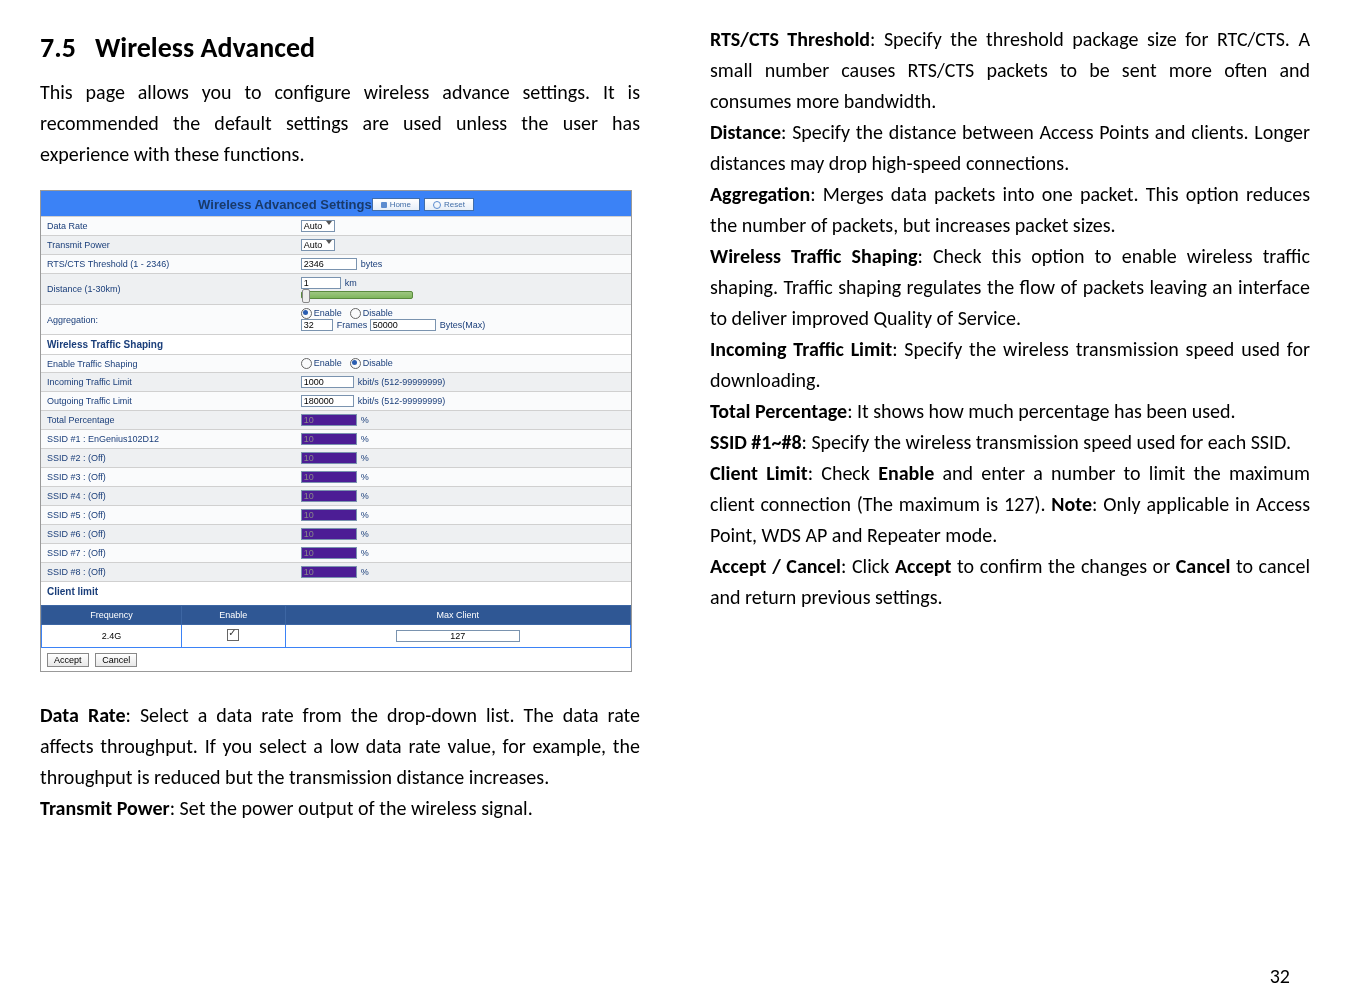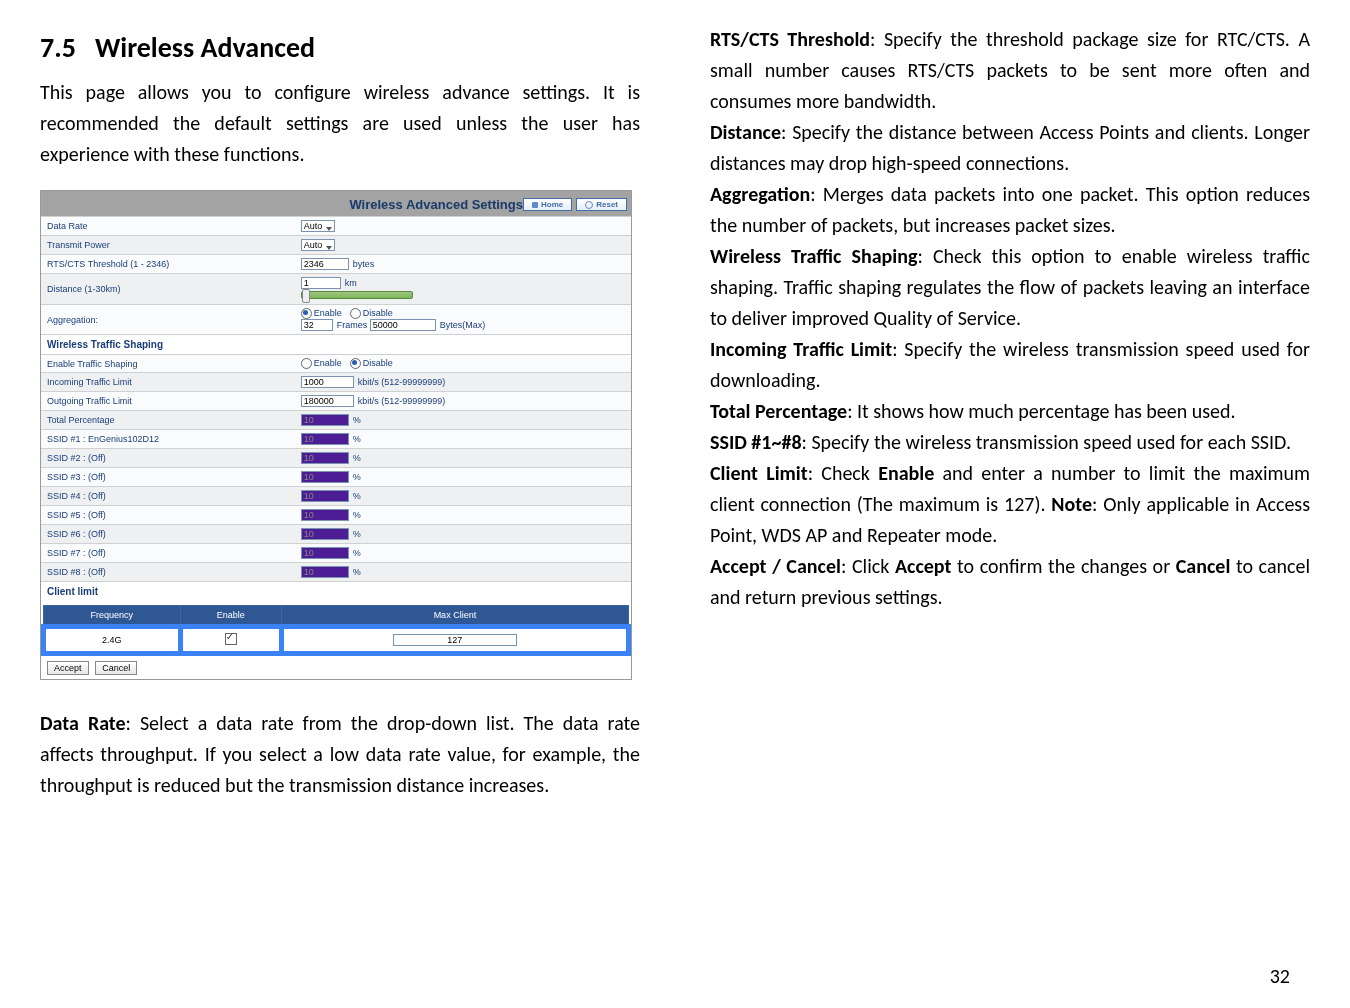--- a/index.html
+++ b/index.html
@@ -34,35 +34,34 @@
   }
   .screenshot {
     border: 1px solid #999;
     background: #fff;
     font-family: Verdana, Arial, sans-serif;
     font-size: 10px;
     margin-bottom: 28px;
     width: 590px;
   }
   .scr-header {
-    background: #a3a3a3;
+    background: #3b82f6;
     padding: 6px 4px 4px 4px;
     display:flex;
-    justify-content:flex-end;
+    justify-content:center;
     align-items:center;
   }
   .scr-header-title {
     color:#193a6a;
     font-weight:bold;
     font-size:13px;
   }
   .scr-header-buttons {
     display:flex;
     gap:4px;
-    font-weight:bold;
   }
   .hdr-btn {
     border:1px solid #426ea8;
     padding:1px 8px;
     font-size:8px;
     color:#426ea8;
     background:linear-gradient(#fff,#e6eef8);
     display:inline-flex;align-items:center;gap:3px;
   }
   .hdr-btn .ic{width:6px;height:6px;}
@@ -78,35 +77,35 @@
   table.settings tr:nth-child(even) td { background:#eef0f2; }
   table.settings tr:nth-child(odd) td { background:#fafbfc; }
   td.lbl { color:#1a3e7a; width:43%; }
   .sel, .inp {
     border:1px solid #7a93af;
     background:#fff;
     font-size:9px;
     padding:0 2px;
     box-sizing:border-box;
   }
-  .sel{display:inline-flex;align-items:flex-end;gap:4px;}
+  .sel{display:inline-flex;align-items:flex-start;gap:4px;}
   .sel .caret{width:0;height:0;border-left:3px solid transparent;border-right:3px solid transparent;border-top:4px solid #555;}
-  .inp{display:inline-block;width:48px;}
+  .inp{display:inline-block;width:56px;}
   .inp.wide{width:53px;}
   .unit{color:#1a3e7a;font-size:9px;margin-left:4px;}
   .slider{height:6px;background:linear-gradient(#9ec681,#7fb65d);border:1px solid #5a8a3e;width:110px;border-radius:2px;position:relative;display:inline-block;margin-top:2px;}
   .slider .thumb{position:absolute;left:0;top:-3px;width:6px;height:12px;background:#eee;border:1px solid #888;border-radius:2px;}
   .radio{width:9px;height:9px;border-radius:50%;border:1px solid #666;display:inline-block;vertical-align:middle;margin-right:2px;position:relative;}
   .radio.on::after{content:"";position:absolute;top:1px;left:1px;width:5px;height:5px;border-radius:50%;background:#2a5db0;}
   .rlabel{color:#1a3e7a;font-size:9px;margin-right:8px;}
   .section-sub{color:#1a3e7a;font-weight:bold;font-size:10px;padding:4px 6px;border-top:1px solid #d0d0d0;}
   .inp.dis{background:#4c1d95;color:#888;}
   .client-table{width:100%;border-collapse:collapse;margin-top:4px;font-size:9px;padding-left:7px;}
   .client-table th{background:#2f5794;color:#fff;font-weight:normal;padding:4px 6px;border:1px solid #3d66a3;}
-  .client-table td{text-align:center;padding:4px 6px;border:5px solid #3b82f6;}
+  .client-table td{text-align:center;padding:4px 6px;border:1px solid #3b82f6;}
   .chk{width:10px;height:10px;border:1px solid #666;display:inline-block;position:relative;}
   .chk.on::after{content:"✓";position:absolute;top:-3px;left:0;font-size:10px;color:#333;}
   .scr-footer{padding:6px;}
   .fbtn{border:1px solid #888;background:linear-gradient(#fff,#e8e8e8);padding:1px 6px;font-size:9px;margin-right:4px;}
   .desc p {
     font-size: 20px;
     line-height: 1.55;
     text-align: justify;
     margin: 0 0 0 0;
   }
@@ -244,20 +243,21 @@
       </tbody>
         </table>
       <div class="scr-footer">
         <span class="fbtn">Accept</span>
         <span class="fbtn">Cancel</span>
       </div>
     </div>
 
     <div class="desc">
       <p><span class="b">Data Rate</span><span>: Select a data rate from the drop-down list. The data rate affects throughput. If you select a low data rate value, for example, the throughput is reduced but the transmission distance increases.</span></p>
+      <p><span class="b">Transmit Power</span><span>: Set the power output of the wireless signal.</span></p>
     </div>
   </div>
 
   <div class="col">
     <div class="desc" style="margin-top:-6px;">
       <p><span class="b">RTS/CTS Threshold</span><span>: Specify the threshold package size for RTC/CTS. A small number causes RTS/CTS packets to be sent more often and consumes more bandwidth.</span></p>
       <p><span class="b">Distance</span><span>: Specify the distance between Access Points and clients. Longer distances may drop high-speed connections.</span></p>
       <p><span class="b">Aggregation</span><span>: Merges data packets into one packet. This option reduces the number of packets, but increases packet sizes.</span></p>
       <p><span class="b">Wireless Traffic Shaping</span><span>: Check this option to enable wireless traffic shaping. Traffic shaping regulates the flow of packets leaving an interface to deliver improved Quality of Service.</span></p>
       <p><span class="b">Incoming Traffic Limit</span><span>: Specify the wireless transmission speed used for downloading.</span></p>

